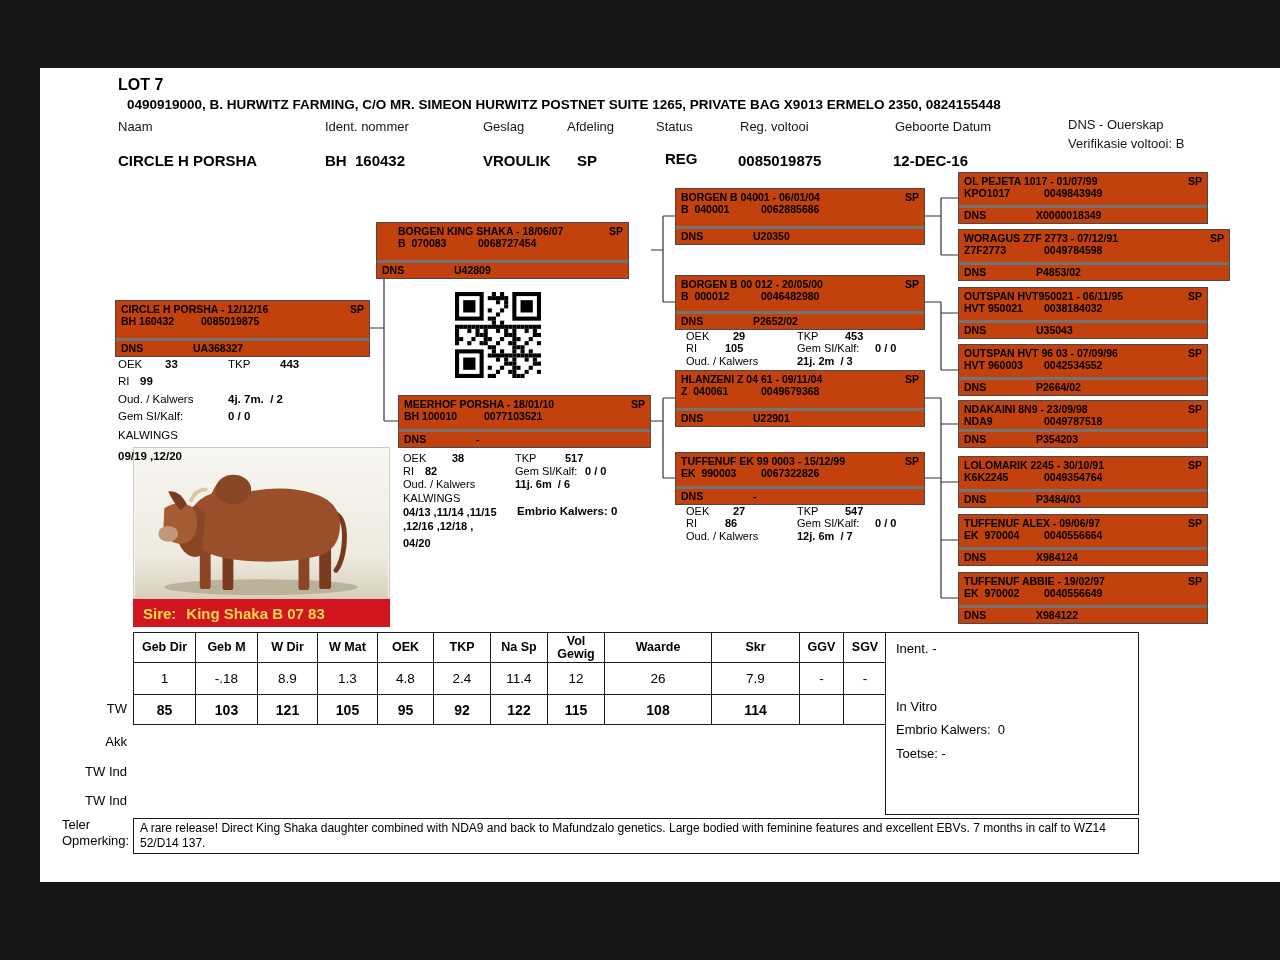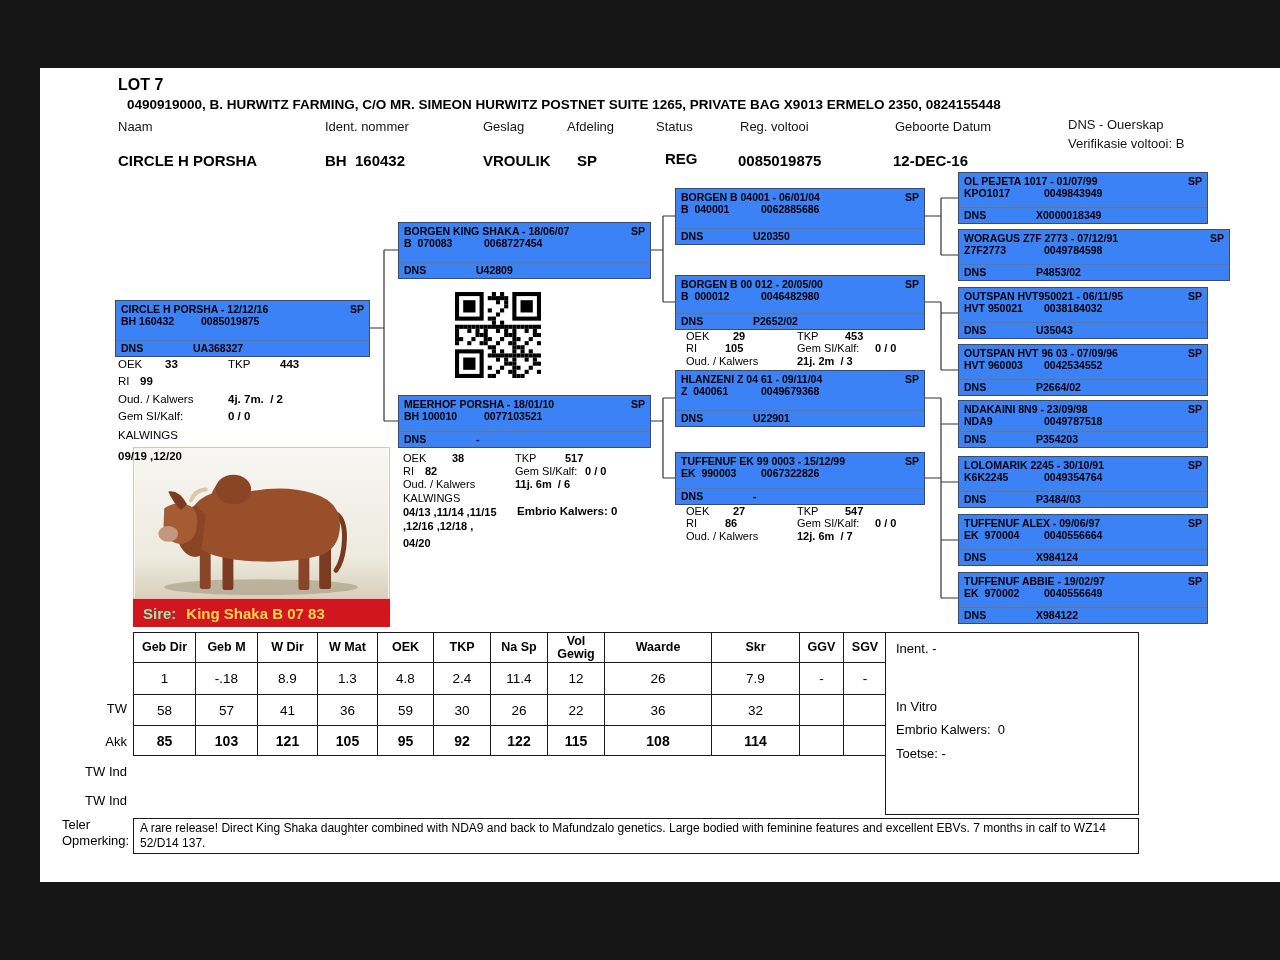--- a/index.html
+++ b/index.html
@@ -9,41 +9,41 @@
   .sheet { position:absolute; left:40px; top:68px; width:1240px; height:814px; background:#ffffff; }
   .abs { position:absolute; }
 
   
   .lot-title { font-size:16px; font-weight:bold; }
   .owner-line { font-size:13.5px; font-weight:bold; white-space:pre; }
   .collbl { font-size:13px; color:#151515; }
   .hval { font-size:15px; font-weight:bold; white-space:pre; }
 
   
-  .pbox { position:absolute; border:1px solid #4a4a4a; background:#3b82f6; font-size:10.5px; z-index:2; }
+  .pbox { position:absolute; border:1px solid #4a4a4a; background:#c2410c; font-size:10.5px; z-index:2; }
   .pbx-r1 { display:flex; justify-content:space-between; font-weight:bold; padding:2px 5px 0; white-space:pre; }
   .pbx-r2 { padding:0 5px; font-weight:bold; white-space:pre; }
   .pbx-id { display:inline-block; min-width:80px; }
-  .pbx-dns { position:absolute; left:0; right:0; bottom:0; border-top:1px solid #737373; font-weight:bold; padding:1px 5px 2px; white-space:pre; }
+  .pbx-dns { position:absolute; left:0; right:0; bottom:0; border-top:3px solid #737373; font-weight:bold; padding:1px 5px 2px; white-space:pre; }
   .pbx-dnsl { display:inline-block; width:72px; }
 
   
   .statblk { position:absolute; z-index:5; }
   .statline { position:absolute; left:0; display:flex; font-size:11.5px; white-space:pre; }
   .statline-sm { font-size:11px; }
   .sl { }
   .sv { font-weight:bold; }
 
   
   .connectors { position:absolute; left:0; top:0; z-index:1; pointer-events:none; }
 
   
   .photo { position:absolute; z-index:1; border:1px solid #cfcabe; }
   .caption { position:absolute; background:#d11620; display:flex; align-items:center; padding-left:10px; z-index:2; }
-  .caption .cap-l { color:#86efac; font-weight:bold; font-size:15px; margin-right:10px; }
+  .caption .cap-l { color:#fde047; font-weight:bold; font-size:15px; margin-right:10px; }
   .caption .cap-n { color:#ffd84d; font-weight:bold; font-size:15px; }
 
   
   .ebv { position:absolute; border-collapse:collapse; table-layout:fixed; width:753px; background:#fff; z-index:2; }
   .ebv td { border:1px solid #1a1a1a; text-align:center; vertical-align:middle; padding:1px 2px; }
   .ebv tr.grp { height:32px; } .ebv tr.grp td { font-weight:bold; font-size:13px; line-height:14px; }
   .ebv tr.sub { height:30px; } .ebv tr.sub td { font-weight:bold; font-size:12.5px; line-height:13px; }
   .ebv tr.r-tw { height:32px; } .ebv tr.r-tw td { font-size:13.5px; }
   .ebv tr.r-akk { height:31px; } .ebv tr.r-akk td { font-size:13.5px; }
   .ebv tr.r-ti { height:30px; } .ebv tr.r-ti td { font-size:14px; font-weight:bold; }
@@ -94,21 +94,21 @@
              M925 398 H941 M941 398 V482 M941 424 H958 M941 482 H958
              M925 478 H941 M941 478 V598 M941 540 H958 M941 598 H958" stroke="#333333" fill="none" stroke-width="1.2"></path>
   </svg>
 
   <div class="pbox" style="left:115px;top:300px;width:255px;height:57px;">
     <div class="pbx-r1"><span>CIRCLE H PORSHA - 12/12/16</span><span>SP</span></div>
     <div class="pbx-r2"><span class="pbx-id">BH 160432</span><span>0085019875</span></div>
     <div class="pbx-dns"><span class="pbx-dnsl">DNS</span><span>UA368327</span></div>
   </div>
 
-  <div class="pbox" style="left:398px;top:222px;width:253px;height:57px;">
+  <div class="pbox" style="left:376px;top:222px;width:253px;height:57px;padding-left:16px;">
     <div class="pbx-r1"><span>BORGEN KING SHAKA - 18/06/07</span><span>SP</span></div>
     <div class="pbx-r2"><span class="pbx-id">B  070083</span><span>0068727454</span></div>
     <div class="pbx-dns"><span class="pbx-dnsl">DNS</span><span>U42809</span></div>
   </div>
 
   <div class="pbox" style="left:398px;top:395px;width:253px;height:53px;">
     <div class="pbx-r1"><span>MEERHOF PORSHA - 18/01/10</span><span>SP</span></div>
     <div class="pbx-r2"><span class="pbx-id">BH 100010</span><span>0077103521</span></div>
     <div class="pbx-dns"><span class="pbx-dnsl">DNS</span><span>-</span></div>
   </div>
@@ -422,34 +422,20 @@
       <td>1.3</td>
       <td>4.8</td>
       <td>2.4</td>
       <td>11.4</td>
       <td>12</td>
       <td>26</td>
       <td>7.9</td>
       <td>-</td>
       <td>-</td>
     </tr>
-    <tr class="r-akk">
-      <td>58</td>
-      <td>57</td>
-      <td>41</td>
-      <td>36</td>
-      <td>59</td>
-      <td>30</td>
-      <td>26</td>
-      <td>22</td>
-      <td>36</td>
-      <td>32</td>
-      <td></td>
-      <td></td>
-    </tr>
     <tr class="r-ti">
       <td>85</td>
       <td>103</td>
       <td>121</td>
       <td>105</td>
       <td>95</td>
       <td>92</td>
       <td>122</td>
       <td>115</td>
       <td>108</td>

